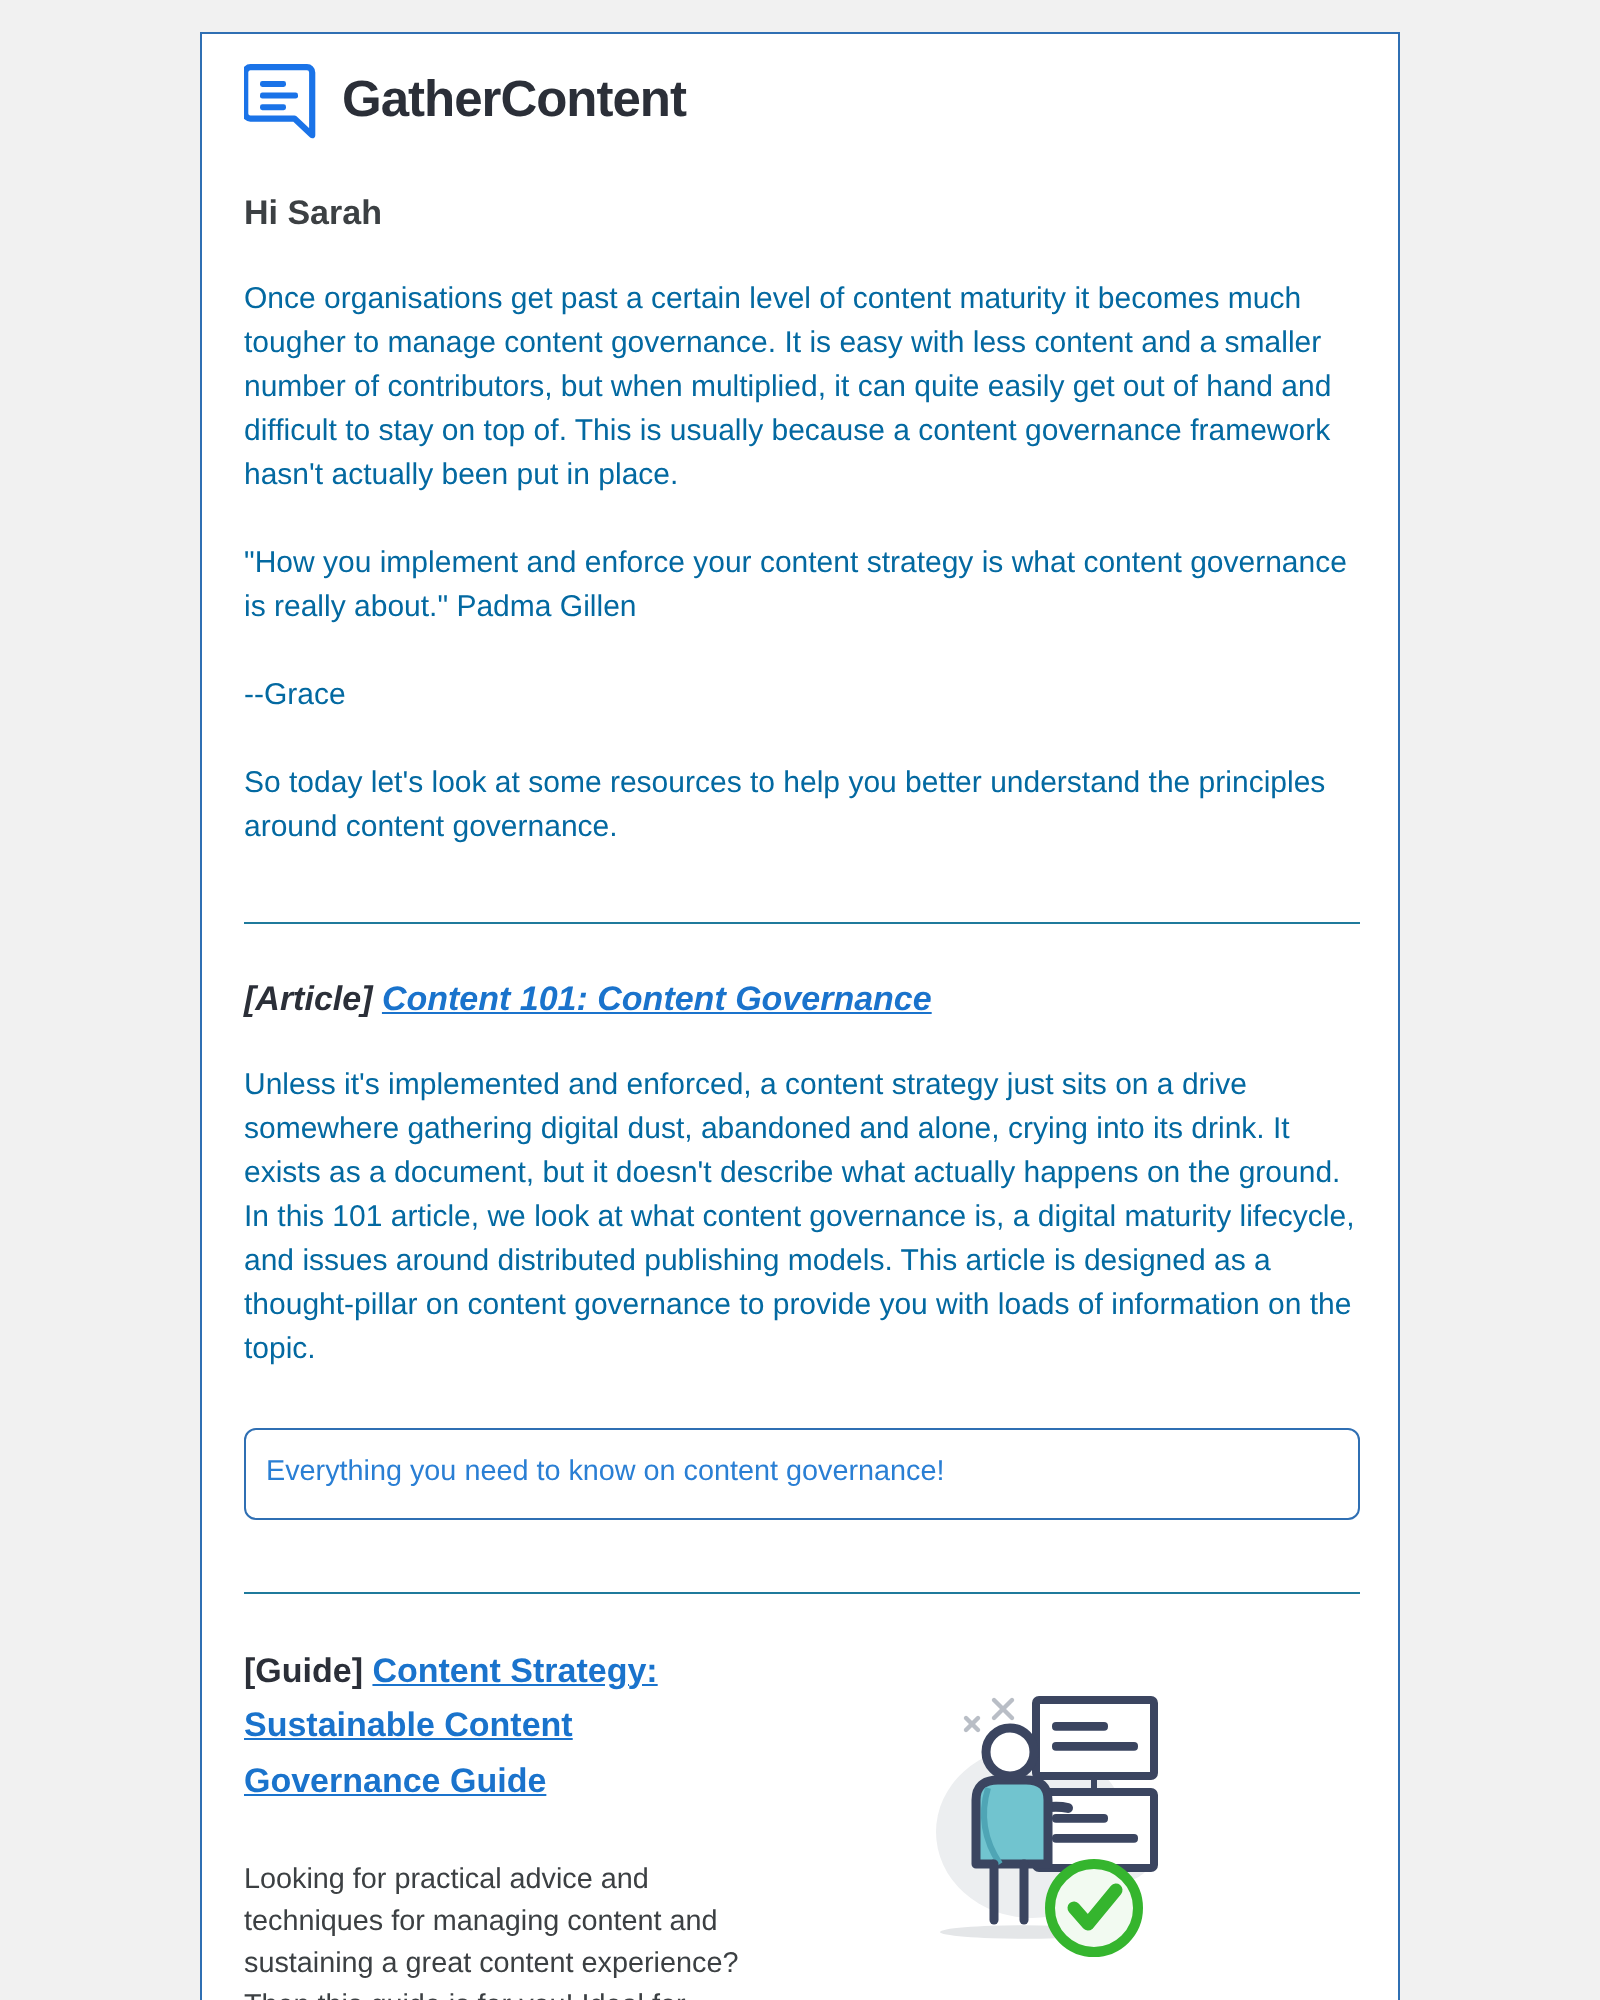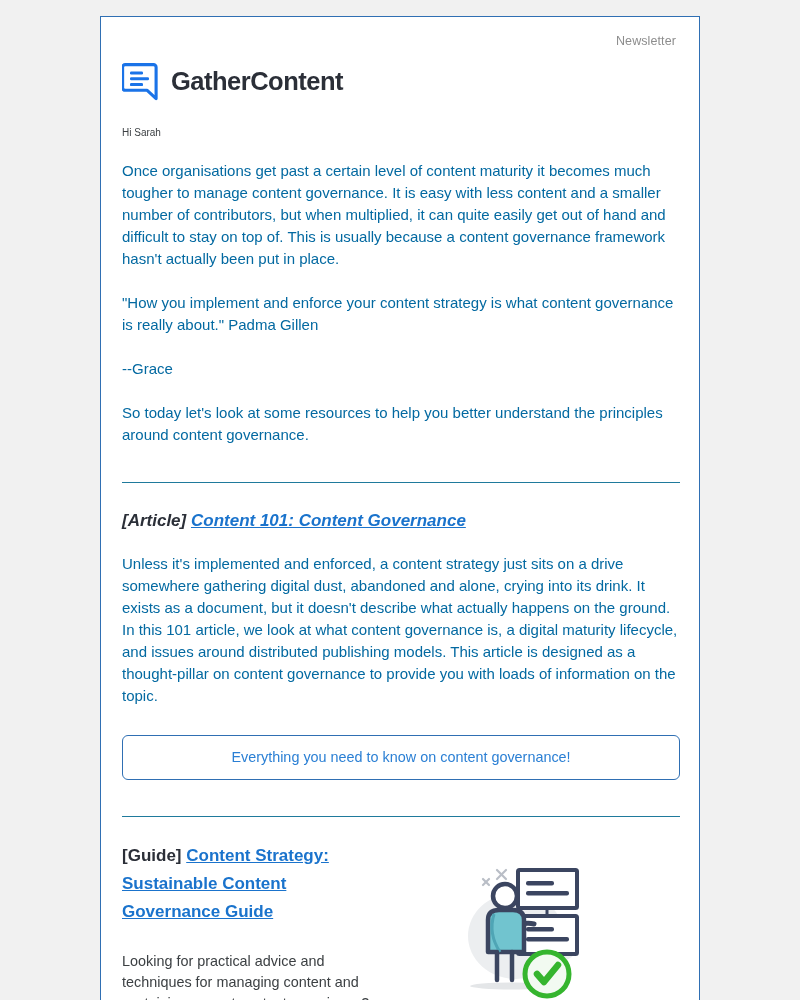--- a/index.html
+++ b/index.html
@@ -46,24 +46,25 @@
   .logo-icon { width: 38px; height: 40px; display: block; flex: none; }
   .logo-word {
     font-size: 25.5px;
     font-weight: bold;
     color: #2b2f38;
     letter-spacing: -0.5px;
     line-height: 1;
   }
   
   .greeting {
-    font-size: 10px;
+    font-size: 17px;
     color: #3c4043;
     margin: 24px 0 0 0;
     line-height: 1.45;
+    font-weight: bold;
   }
   .para {
     font-size: 15px;
     color: #0369a1;
     line-height: 1.47;
     margin: 19px 0 0 0;
   }
   .para.tight { margin-top: 22px; }
   
   .divider {
@@ -86,21 +87,20 @@
     color: #1a73cc;
     text-decoration: underline;
     font-weight: bold;
   }
   
   .cta-button {
     display: block;
     width: 558px;
     margin: 28px 0 0 0;
     padding: 13px 10px;
-    text-align: center;
     border: 1px solid #2f6fb3;
     border-radius: 6px;
     background: #ffffff;
     color: #2a7fd4;
     font-size: 14.4px;
     text-decoration: none;
     line-height: 1.2;
   }
   
   .guide-block {
@@ -129,21 +129,20 @@
     margin: 25px 0 0 0;
   }
   .illustration { width: 150px; height: 160px; display: block; }
 </style>
 </head>
 <body>
 
 <div class="page">
   <div class="email-card">
 
-    <div class="newsletter-label">Newsletter</div>
 
     <div class="logo-row">
       <span class="logo-icon-wrap">
         <svg class="logo-icon" viewBox="0 0 38 40" xmlns="http://www.w3.org/2000/svg">
           <path d="M3.2 2.6 H31.5 a2.6 2.6 0 0 1 2.6 2.6 V24.4 L34.1 36.6 L25.2 28.3 H3.2 a2.6 2.6 0 0 1 -2.6 -2.6 V5.2 a2.6 2.6 0 0 1 2.6 -2.6 Z" fill="none" stroke="#1a73e8" stroke-width="3.1" stroke-linejoin="round"></path>
           <rect x="8" y="9.5" width="13" height="3" rx="1.2" fill="#1a73e8"></rect>
           <rect x="8" y="15.3" width="19" height="3" rx="1.2" fill="#1a73e8"></rect>
           <rect x="8" y="21.1" width="13" height="3" rx="1.2" fill="#1a73e8"></rect>
         </svg>
       </span>

